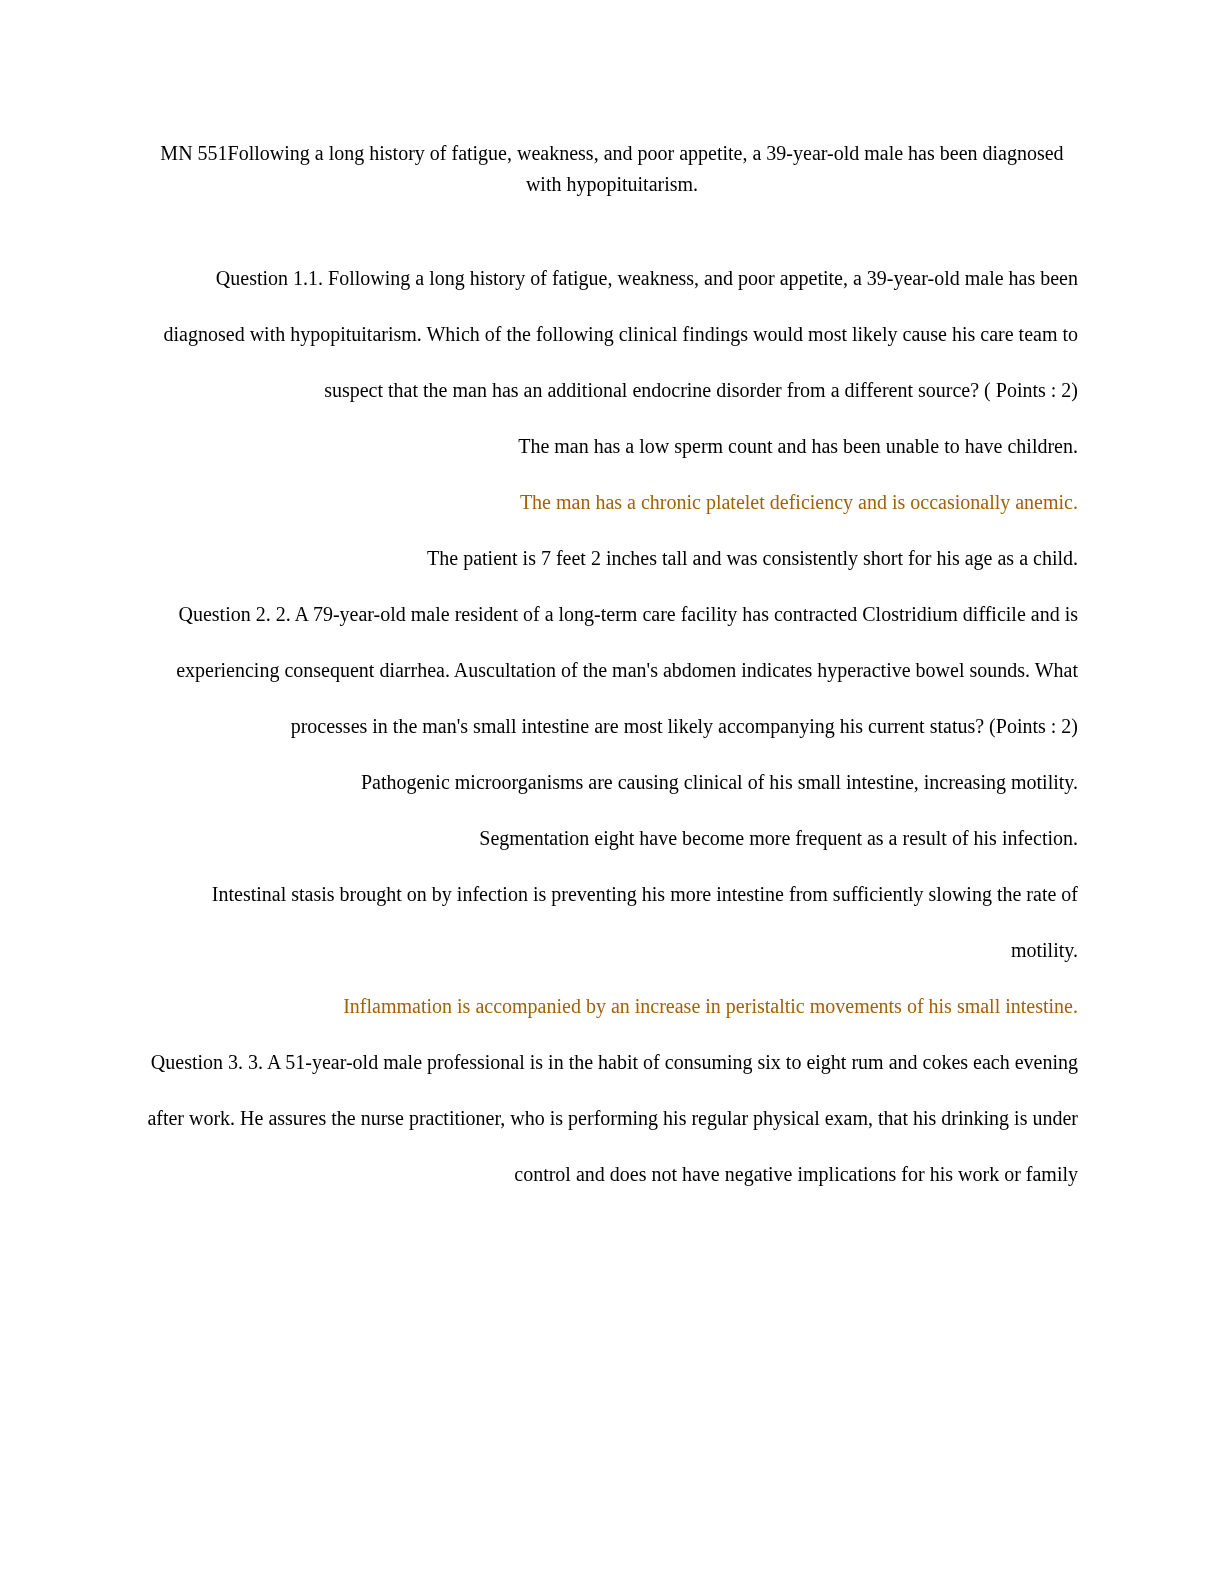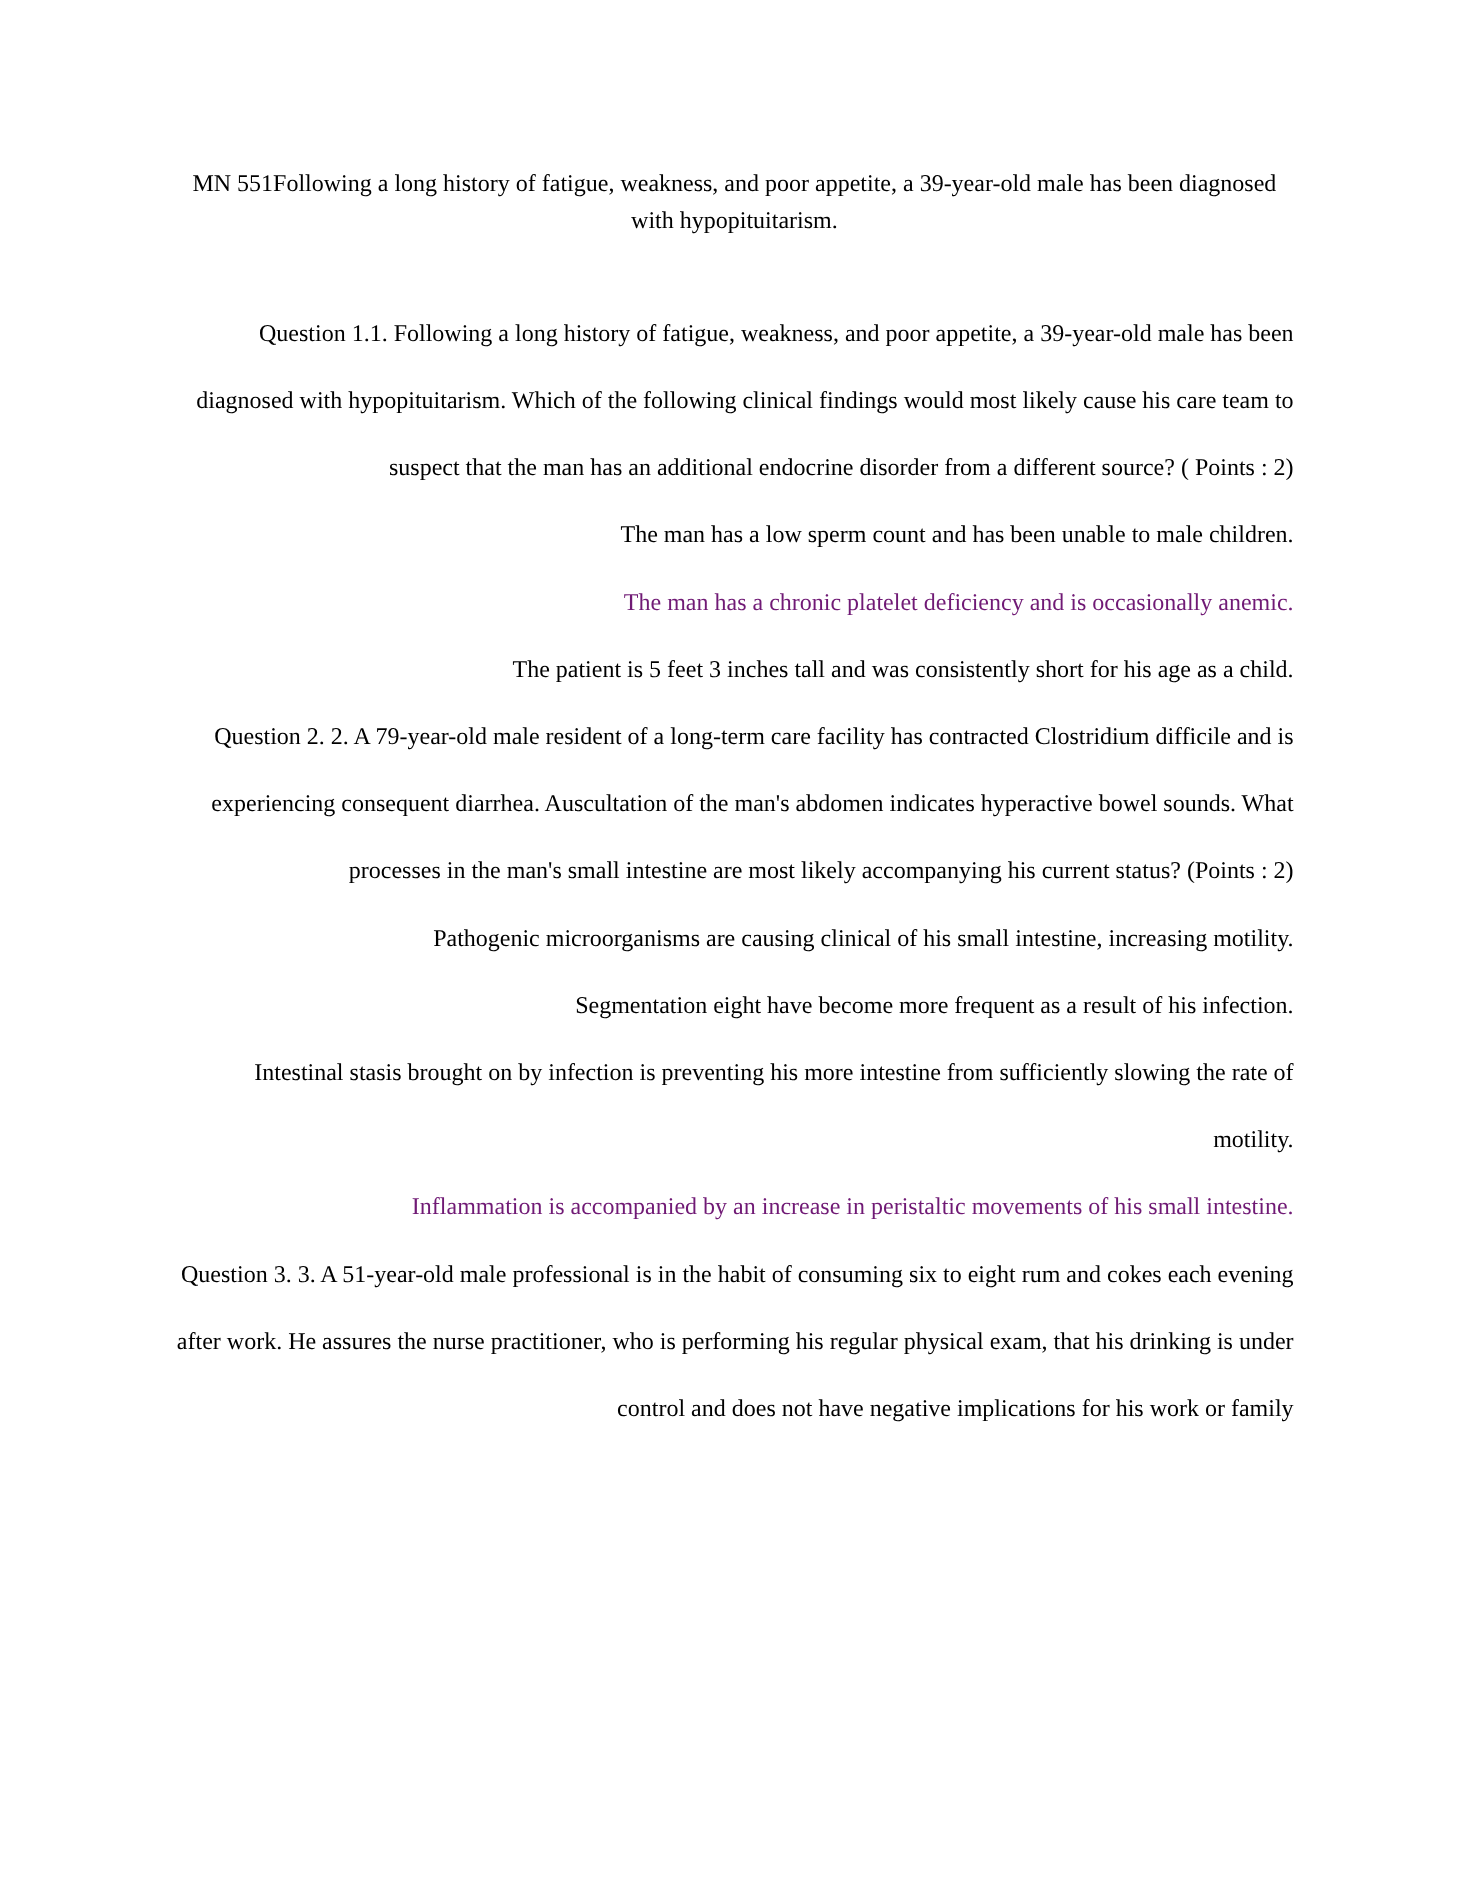--- a/index.html
+++ b/index.html
@@ -28,37 +28,37 @@
     text-align: center;
     line-height: 31px;
     margin: 0 0 50px 0;
   }
   .para {
     margin: 0;
     line-height: 56px;
     text-align: right;
   }
   .red {
-    color: #701a75;
+    color: #a16207;
   }
 </style>
 </head>
 <body>
 
 <div class="page">
 
   <h1 class="doc-title">MN 551Following a long history of fatigue, weakness, and poor appetite, a 39-year-old male has been diagnosed with hypopituitarism.</h1>
 
   <p class="para">Question 1.1. Following a long history of fatigue, weakness, and poor appetite, a 39-year-old male has been diagnosed with hypopituitarism. Which of the following clinical findings would most likely cause his care team to suspect that the man has an additional endocrine disorder from a different source? ( Points : 2)</p>
 
-  <p class="para">The man has a low sperm count and has been unable to male children.</p>
+  <p class="para">The man has a low sperm count and has been unable to have children.</p>
 
   <p class="para red">The man has a chronic platelet deficiency and is occasionally anemic.</p>
 
-  <p class="para">The patient is 5 feet 3 inches tall and was consistently short for his age as a child.</p>
+  <p class="para">The patient is 7 feet 2 inches tall and was consistently short for his age as a child.</p>
 
 
   <p class="para">Question 2. 2. A 79-year-old male resident of a long-term care facility has contracted Clostridium difficile and is experiencing consequent diarrhea. Auscultation of the man's abdomen indicates hyperactive bowel sounds. What processes in the man's small intestine are most likely accompanying his current status? (Points : 2)</p>
 
   <p class="para">Pathogenic microorganisms are causing clinical of his small intestine, increasing motility.</p>
 
   <p class="para">Segmentation eight have become more frequent as a result of his infection.</p>
 
   <p class="para">Intestinal stasis brought on by infection is preventing his more intestine from sufficiently slowing the rate of motility.</p>
 

